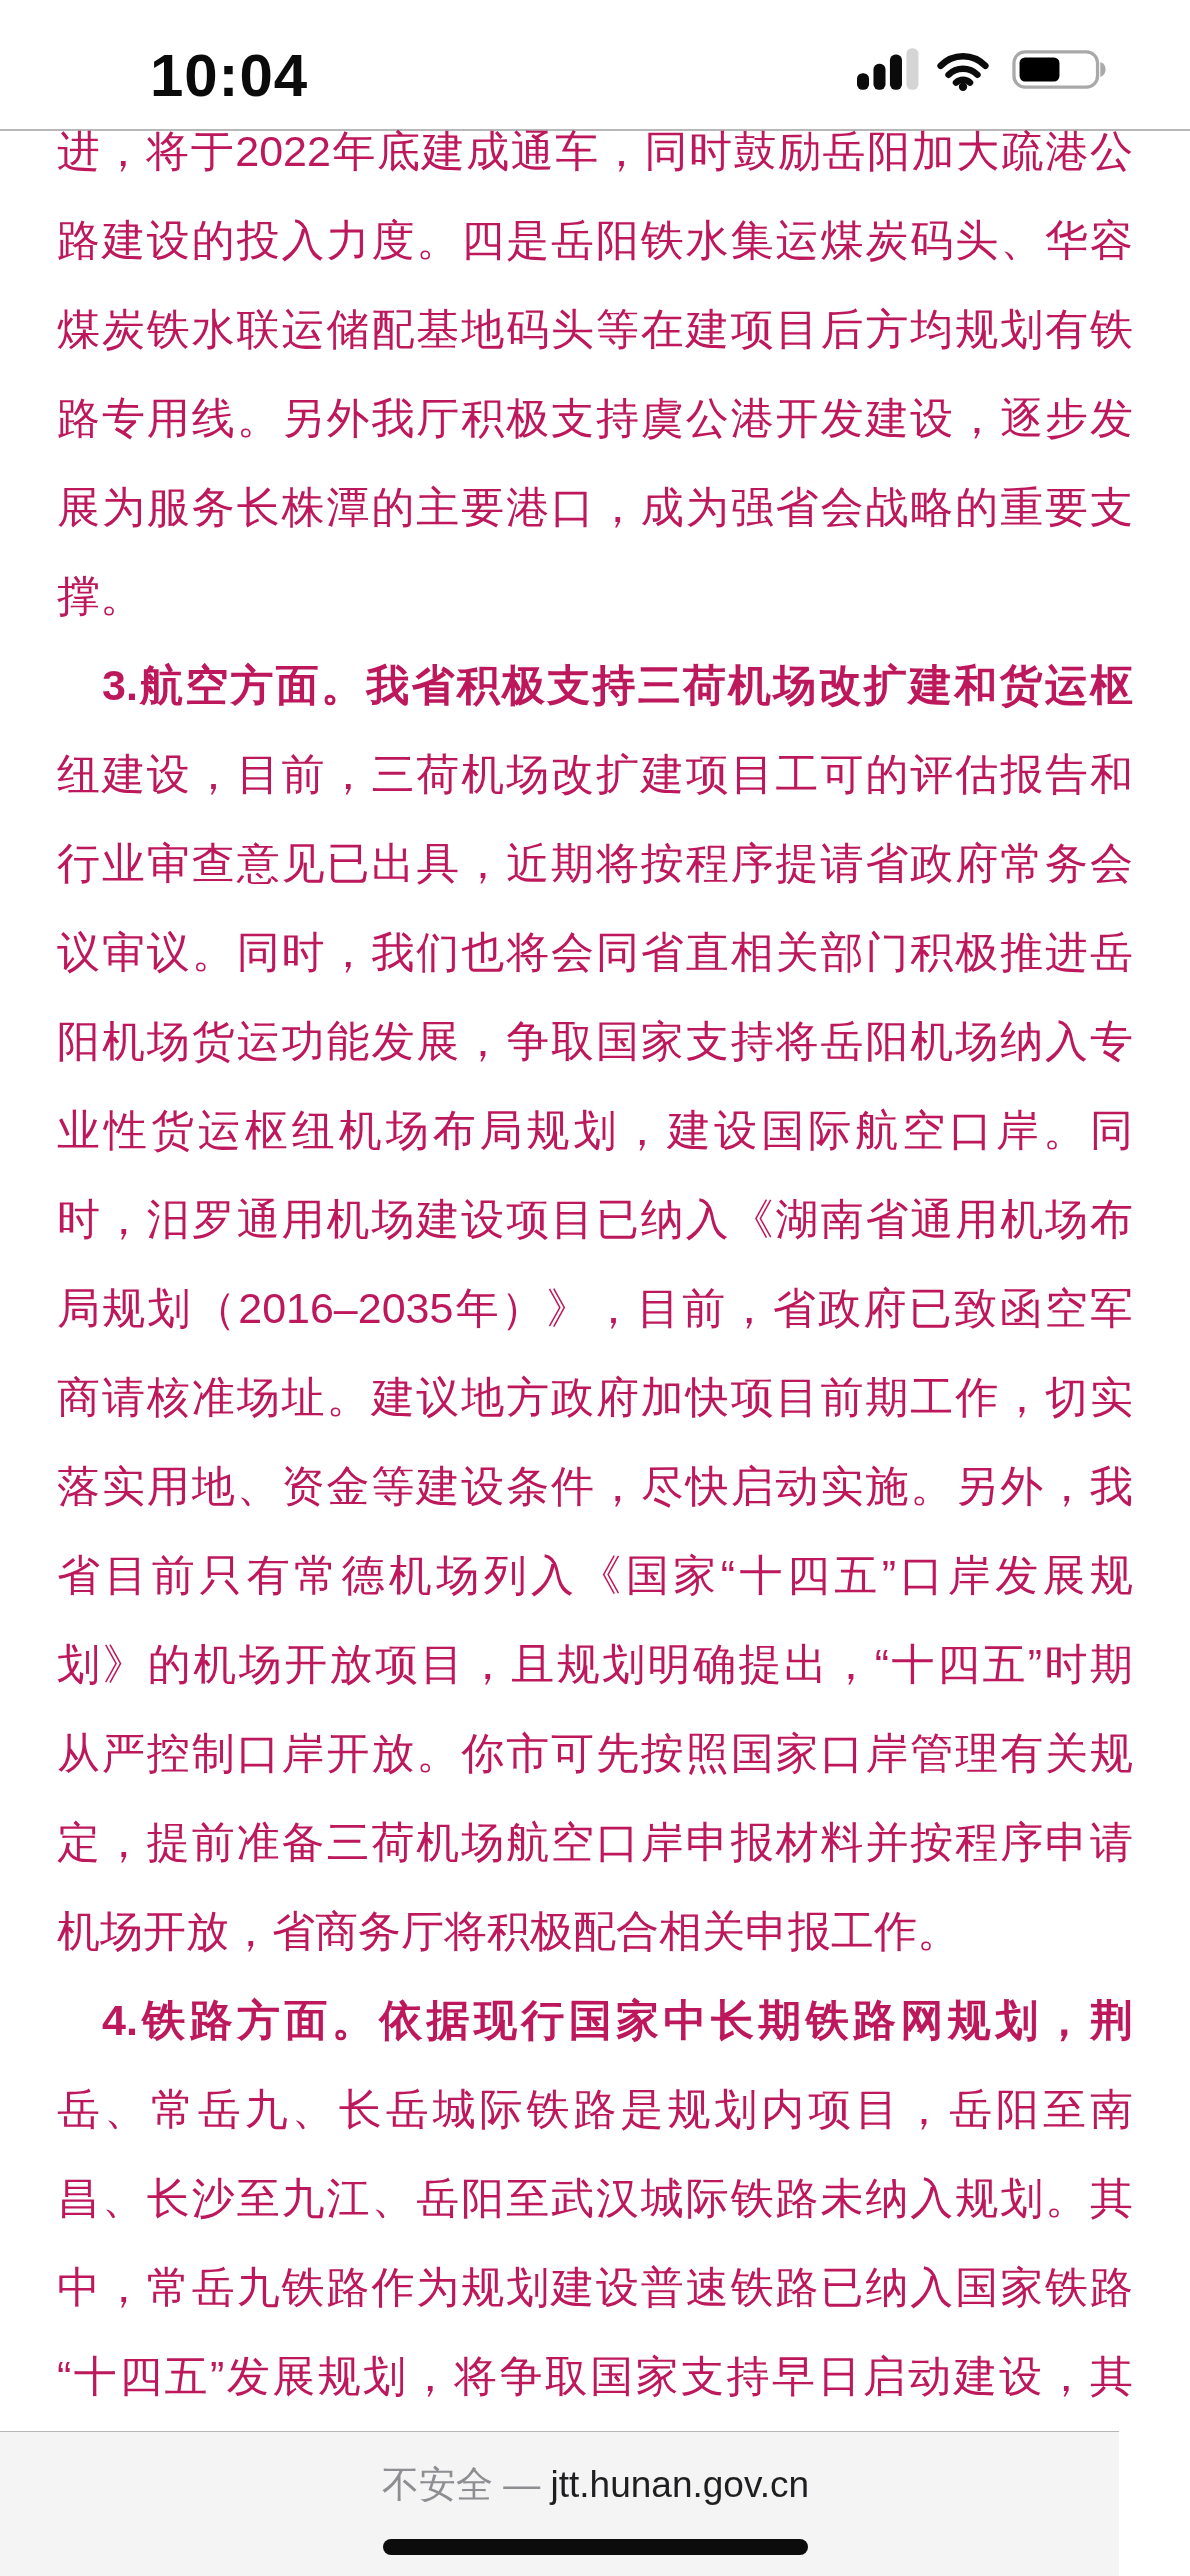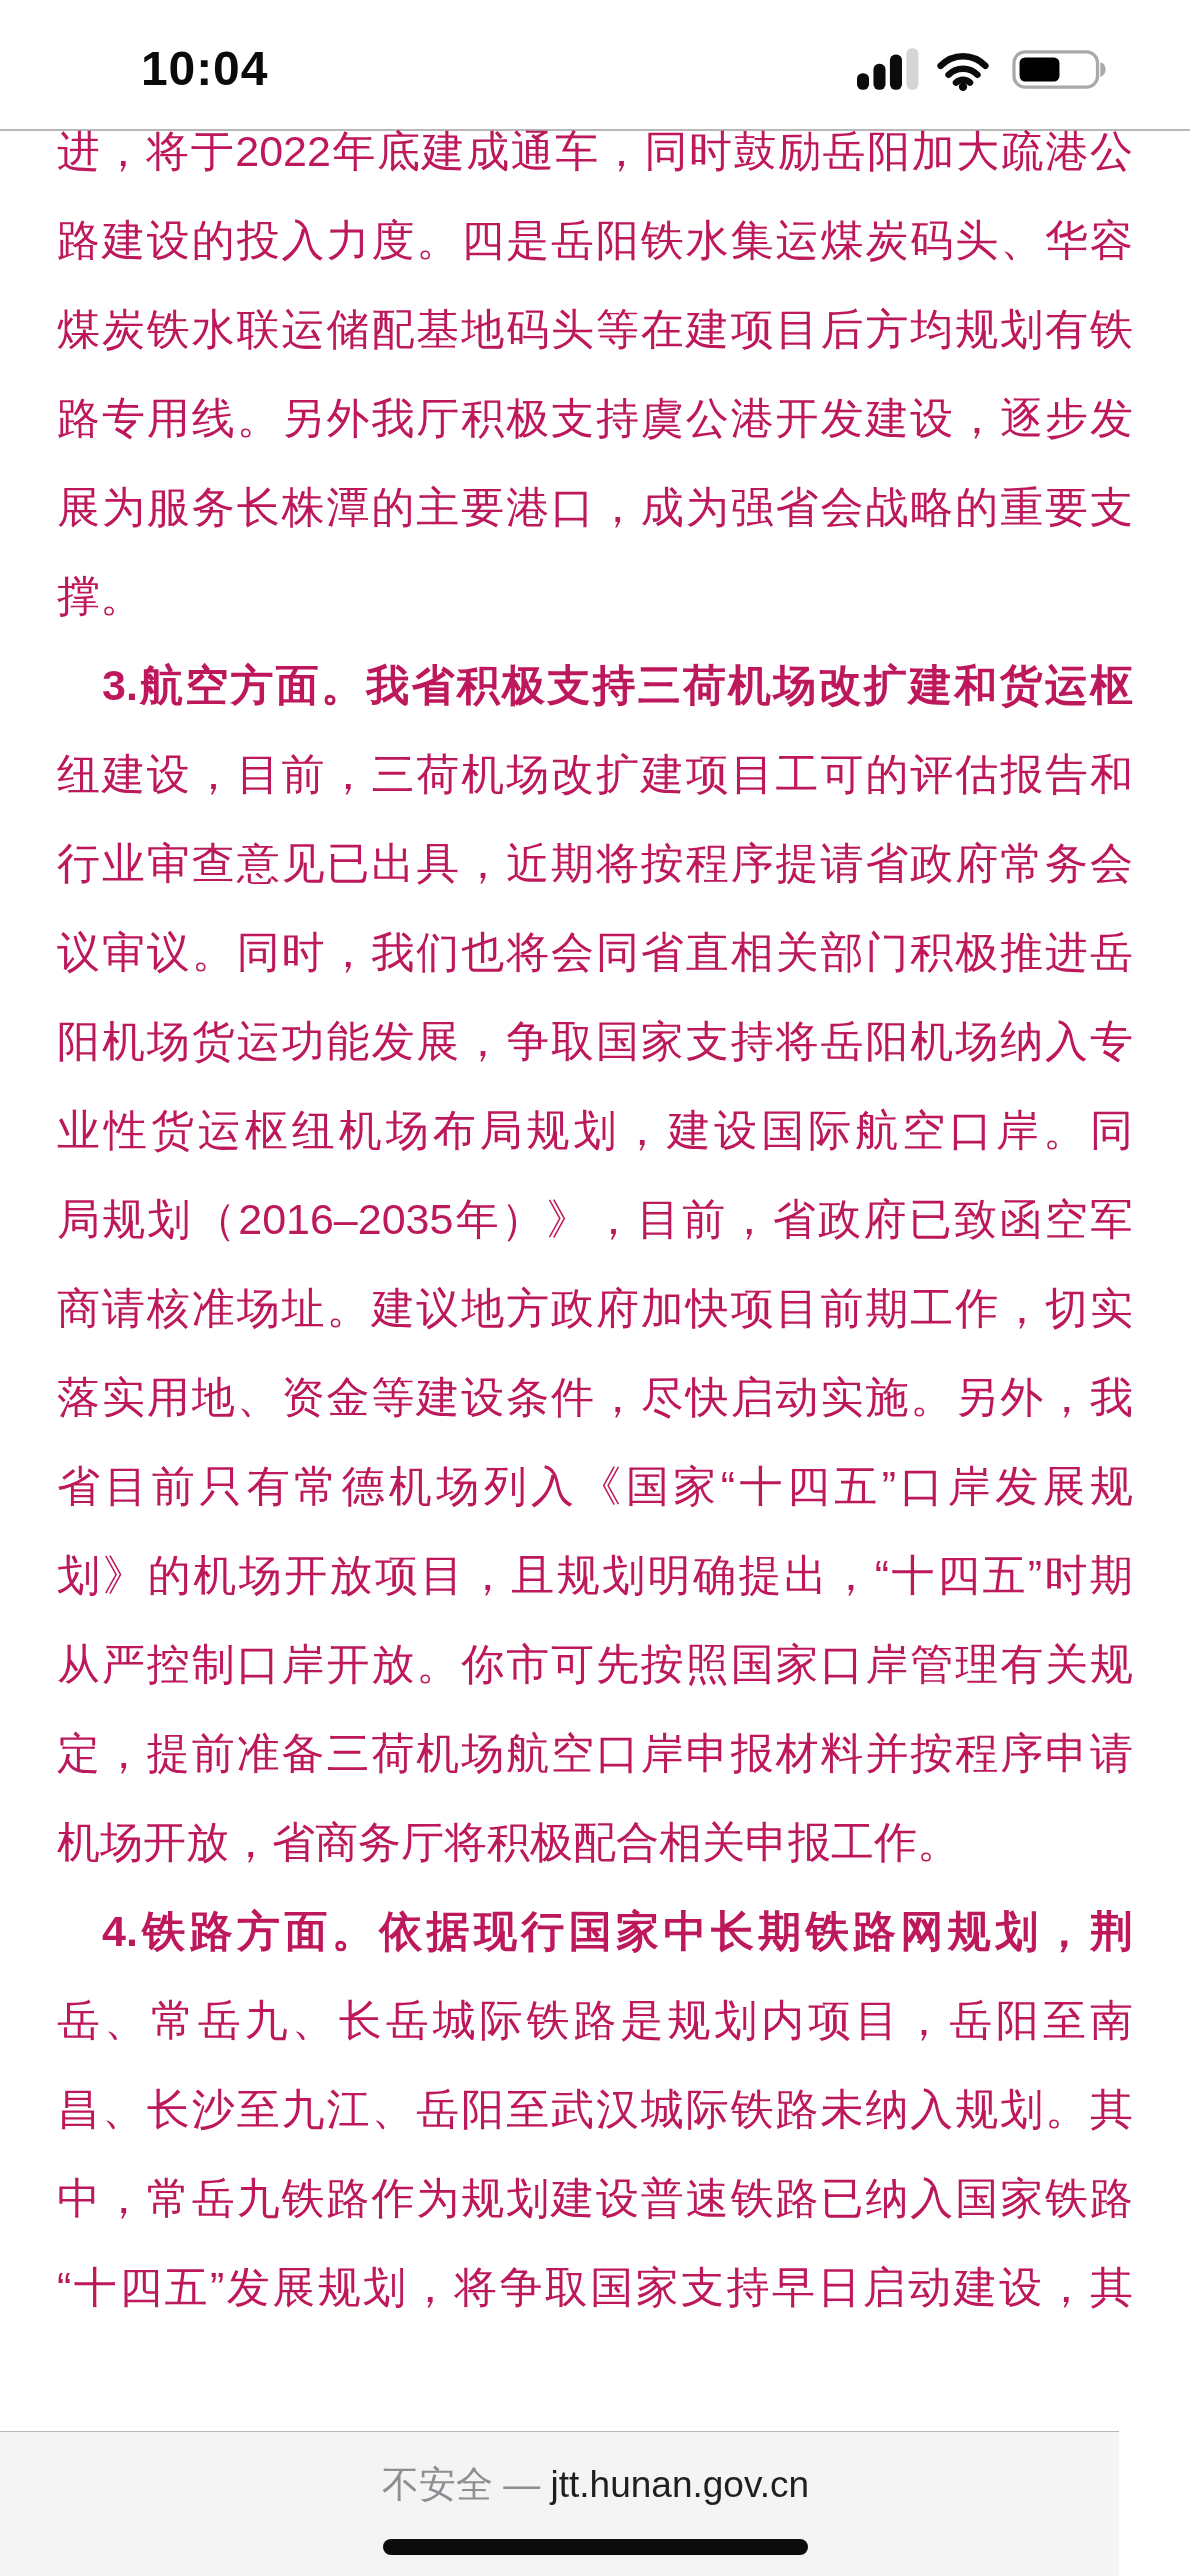--- a/index.html
+++ b/index.html
@@ -14,22 +14,22 @@
 
   
   .status-bar {
     position: absolute;
     left: 0; top: 0;
     width: 1191px; height: 130px;
     background: #ffffff;
   }
   .status-time {
     position: absolute;
-    left: 141px; top: 41px;
-    font-size: 48px;
+    left: 150px; top: 41px;
+    font-size: 60px;
     font-weight: 700;
     letter-spacing: 0.9px;
     color: #0b0b0b;
   }
   .icon-signal { position: absolute; left: 857px; top: 47px; }
   .icon-wifi   { position: absolute; left: 935px; top: 50px; }
   .icon-battery{ position: absolute; left: 1012px; top: 50px; }
 
   .statusbar-hairline {
     position: absolute;
@@ -122,20 +122,21 @@
       <div class="line">煤炭铁水联运储配基地码头等在建项目后方均规划有铁</div>
       <div class="line">路专用线。另外我厅积极支持虞公港开发建设，逐步发</div>
       <div class="line">展为服务长株潭的主要港口，成为强省会战略的重要支</div>
       <div class="line short">撑。</div>
       <div class="line indent">3.航空方面。我省积极支持三荷机场改扩建和货运枢</div>
       <div class="line">纽建设，目前，三荷机场改扩建项目工可的评估报告和</div>
       <div class="line">行业审查意见已出具，近期将按程序提请省政府常务会</div>
       <div class="line">议审议。同时，我们也将会同省直相关部门积极推进岳</div>
       <div class="line">阳机场货运功能发展，争取国家支持将岳阳机场纳入专</div>
       <div class="line">业性货运枢纽机场布局规划，建设国际航空口岸。同</div>
+      <div class="line">时，汨罗通用机场建设项目已纳入《湖南省通用机场布</div>
       <div class="line">局规划（2016–2035年）》，目前，省政府已致函空军</div>
       <div class="line">商请核准场址。建议地方政府加快项目前期工作，切实</div>
       <div class="line">落实用地、资金等建设条件，尽快启动实施。另外，我</div>
       <div class="line">省目前只有常德机场列入《国家“十四五”口岸发展规</div>
       <div class="line">划》的机场开放项目，且规划明确提出，“十四五”时期</div>
       <div class="line">从严控制口岸开放。你市可先按照国家口岸管理有关规</div>
       <div class="line">定，提前准备三荷机场航空口岸申报材料并按程序申请</div>
       <div class="line short">机场开放，省商务厅将积极配合相关申报工作。</div>
       <div class="line indent">4.铁路方面。依据现行国家中长期铁路网规划，荆</div>
       <div class="line">岳、常岳九、长岳城际铁路是规划内项目，岳阳至南</div>

